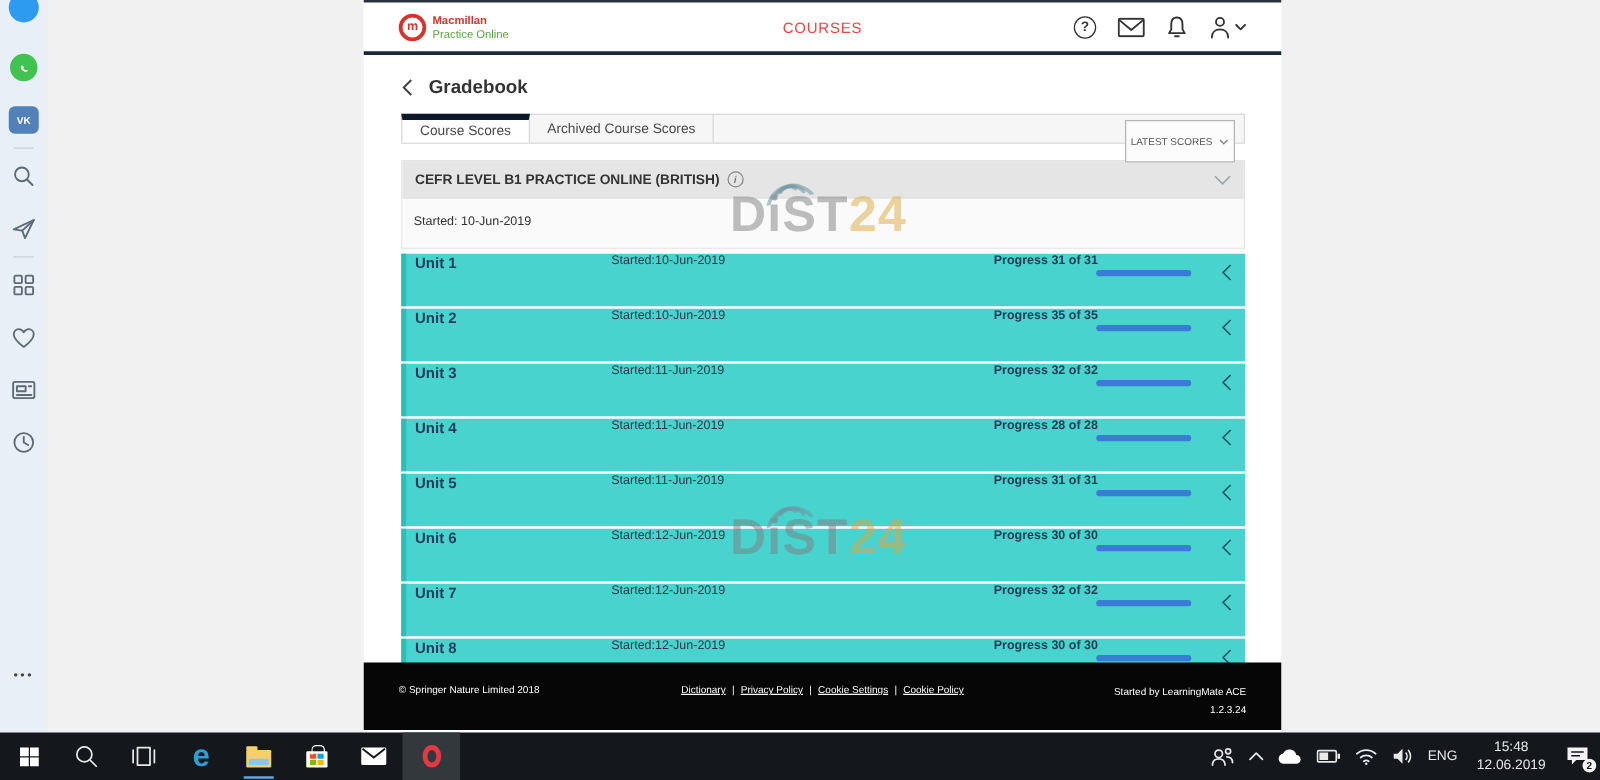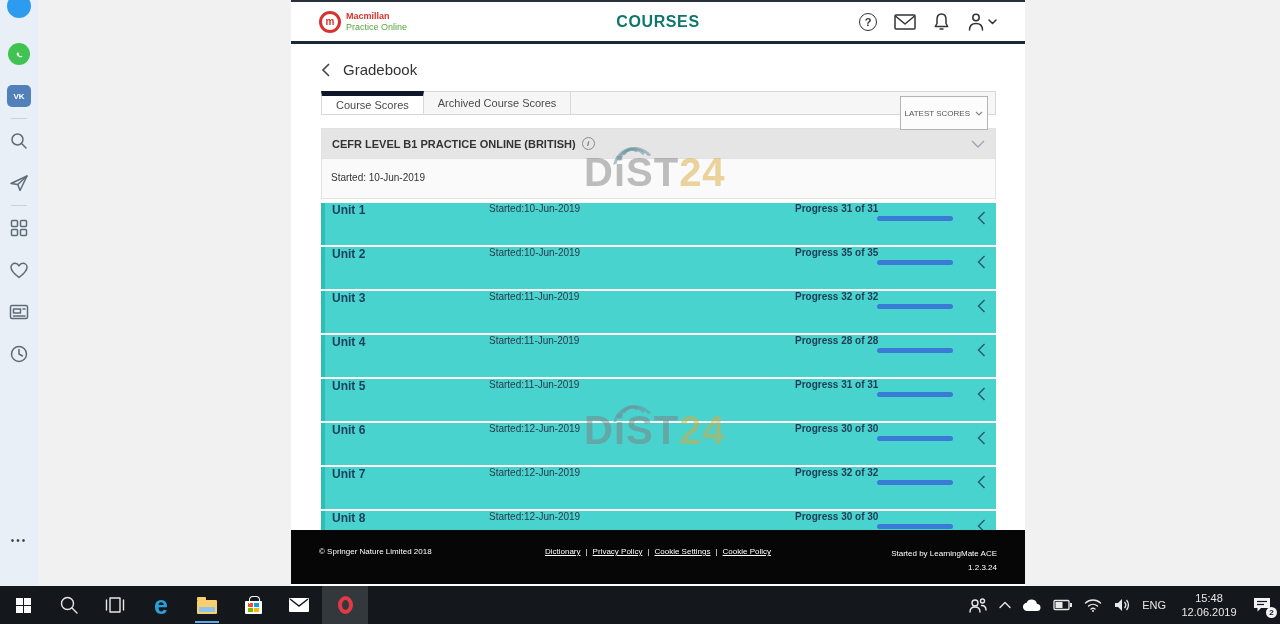--- a/index.html
+++ b/index.html
@@ -19,29 +19,29 @@
 
   
   .content{position:absolute;left:291px;top:0;width:734px;height:586px;background:#fff;z-index:2}
 
   .site-header{height:44px;background:#fff;border-top:2px solid #28313b;border-bottom:3px solid #1b2838;display:flex;align-items:center;padding:0 28px;position:relative}
   .logo{display:flex;align-items:center;gap:5px}
   .logo-circle{width:22px;height:22px;border:3px solid #d6332c;border-radius:50%;display:flex;align-items:center;justify-content:center;color:#d6332c;font-weight:bold;font-size:10px;line-height:1}
   .logo-text{display:flex;flex-direction:column;line-height:1.15}
   .logo-text .l1{color:#d6332c;font-size:9px;font-weight:bold}
   .logo-text .l2{color:#56a53c;font-size:9px}
-  .nav-title{position:absolute;left:50%;transform:translateX(-50%);font-size:16px;font-weight:700;letter-spacing:.6px;color:#0f766e}
+  .nav-title{position:absolute;left:50%;transform:translateX(-50%);font-size:12px;font-weight:400;letter-spacing:.6px;color:#ef4444}
   .hdr-icons{margin-left:auto;display:flex;align-items:center;gap:17px}
   .help-circle{width:18px;height:18px;border:1.5px solid #333;border-radius:50%;display:flex;align-items:center;justify-content:center;font-size:11px;font-weight:bold;color:#333}
   .hdr-stroke{stroke:#333;fill:none;stroke-width:1.5;stroke-linecap:round;stroke-linejoin:round}
   .profile{display:flex;align-items:center;gap:3px}
 
   .page-inner{position:absolute;left:30px;top:44px;width:675px}
   .gb-title{display:flex;align-items:center;gap:12px;margin-top:17px}
-  .gb-title span{font-size:15px;font-weight:normal;color:#333}
+  .gb-title span{font-size:15px;font-weight:bold;color:#333}
 
   .tabs{position:relative;height:24px;border:1px solid #d8d8d8;background:#f6f6f6;display:flex;margin-top:13px}
   .tab{padding:0 14px;font-size:11px;color:#4a4a4a;display:flex;align-items:center;border-right:1px solid #d8d8d8}
   .tab.active{background:#fff;margin-top:-1px;border-top:5px solid #0f172a;border-left:1px solid #d8d8d8;margin-left:-1px}
   .sort-select{position:absolute;right:7px;top:4px;height:15px;border:1px solid #b3b3b3;background:#fcfcfc;font-size:8px;color:#555;display:flex;align-items:center;padding:16px 4px;gap:5px}
 
   .panel{margin-top:13px;border:1px solid #e2e2e2}
   .panel-hd{height:30px;background:#e5e5e5;border-bottom:1px solid #e0e0e0;display:flex;align-items:center;padding:0 10px;gap:6px}
   .panel-hd .ttl{font-size:11px;font-weight:bold;color:#333}
   .info-circle{width:13px;height:13px;border:1px solid #888;border-radius:50%;font-size:8px;color:#777;display:flex;align-items:center;justify-content:center;font-style:italic;font-weight:bold}

